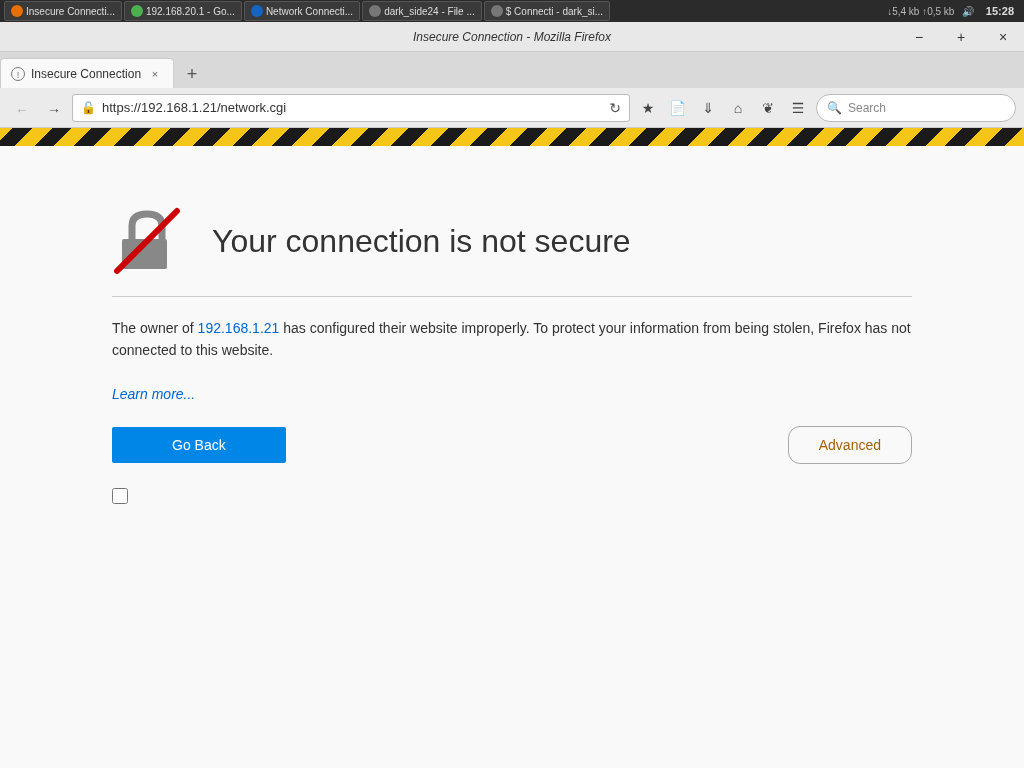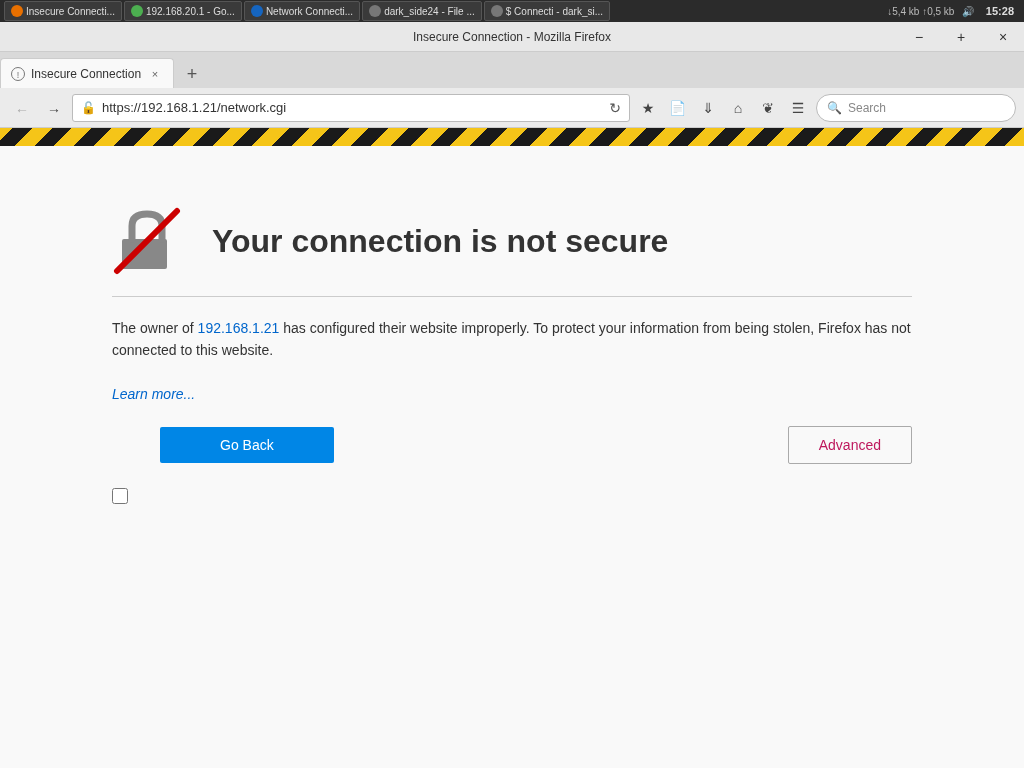--- a/index.html
+++ b/index.html
@@ -68,20 +68,21 @@
       background: #e8e8e8;
       display: flex;
       align-items: center;
       justify-content: center;
       border-bottom: 1px solid #ccc;
       position: relative;
     }
     .title-bar-text {
       font-size: 12px;
       color: #333;
+      font-style: italic;
     }
     .window-controls {
       position: absolute;
       right: 0;
       display: flex;
       height: 100%;
     }
     .win-btn {
       width: 42px;
       height: 100%;
@@ -251,21 +252,21 @@
       align-items: center;
       gap: 30px;
       padding-bottom: 20px;
       border-bottom: 1px solid #ccc;
       margin-bottom: 20px;
     }
 
     .error-title {
       font-size: 32px;
       color: #333;
-      font-weight: bold;
+      font-weight: normal;
     }
 
     .error-description {
       font-size: 14px;
       color: #333;
       line-height: 1.6;
       margin-bottom: 24px;
     }
 
     .error-description a {
@@ -292,30 +293,29 @@
 
     .btn-go-back {
       background: #0086e6;
       color: white;
       border: none;
       padding: 10px 60px;
       font-size: 14px;
       border-radius: 2px;
       cursor: pointer;
       font-weight: 500;
-      margin-left: 48px;
     }
 
     .btn-advanced {
       background: #f9f9f9;
-      color: #be185d;
+      color: #a16207;
       border: 1px solid #aaa;
       padding: 10px 30px;
       font-size: 14px;
-      border-radius: 2px;
+      border-radius: 12px;
       cursor: pointer;
       margin-left: auto;
     }
 
     .report-row {
       display: flex;
       align-items: center;
       gap: 10px;
       font-size: 13px;
       color: #333;

